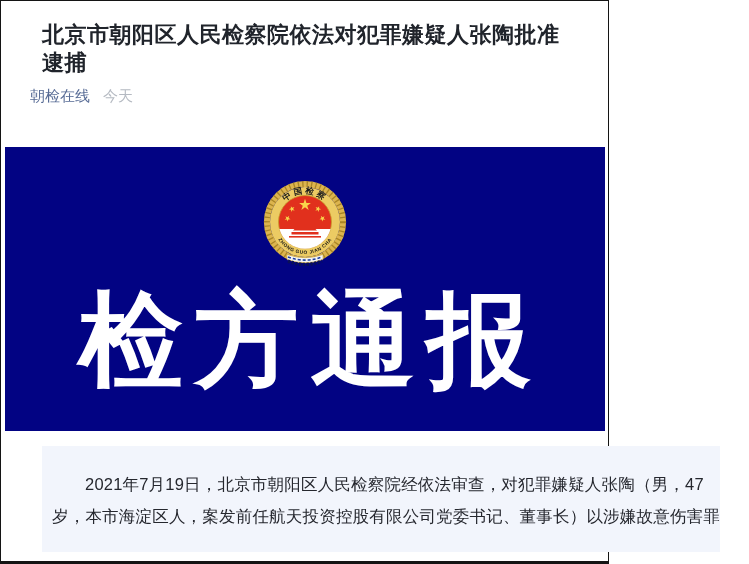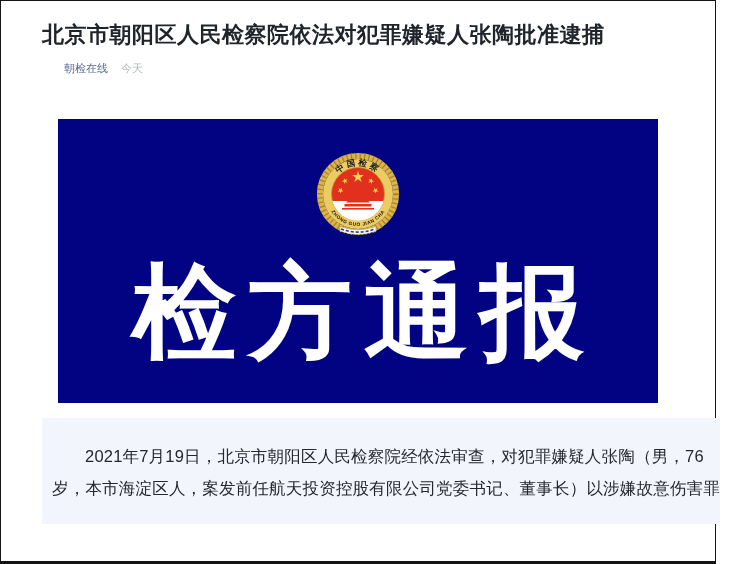--- a/index.html
+++ b/index.html
@@ -3,37 +3,37 @@
 <meta charset="utf-8">
 <style>
   * { margin: 0; padding: 0; box-sizing: border-box; }
   html, body { background: #ffffff; }
   body {
     width: 749px; height: 564px;
     font-family: "Liberation Sans", "DejaVu Sans", sans-serif;
     overflow: hidden;
   }
   .page {
-    width: 716px; height: 564px;
+    width: 609px; height: 564px;
     background: #ffffff;
     border: 1px solid #141414;
     border-bottom-width: 3px;
     position: relative;
   }
   .article-title {
     margin: 20px 40px 0 41px;
     font-size: 22px;
     font-weight: 700;
     line-height: 28px;
     color: #20242b;
     letter-spacing: 0.5px;
   }
   .byline {
-    margin: 10px 40px 0 63px;
-    font-size: 11px;
+    margin: 10px 40px 0 29px;
+    font-size: 15px;
     line-height: 18px;
   }
   .source { color: #576b95; cursor: pointer; }
   .pub-date { color: #b5bac2; margin-left: 13px; }
 
   .banner {
     width: 600px; height: 284px;
     margin: 42px auto 0 auto;
     background: #020383;
     display: flex;
@@ -116,17 +116,17 @@
 
       <path d="M 28,74.5 Q 46,81 64,74.5 L 64,79.5 Q 46,86 28,79.5 Z" fill="#f5f5f5" stroke="#c9a23a" stroke-width="0.6"></path>
       <path d="M 29,77 Q 46,83.2 63,77" fill="none" stroke="#1d3fa0" stroke-width="1.6" stroke-dasharray="3 2"></path>
       <path d="M 29,81.2 Q 46,87.6 63,81.2" fill="none" stroke="#0a1155" stroke-width="3.4" stroke-dasharray="2.2 1.6"></path>
     </svg>
 
     <div class="banner-headline">检方通报</div>
   </div>
 
   <div class="notice-box">
-    <div class="notice-line first">2021年7月19日，北京市朝阳区人民检察院经依法审查，对犯罪嫌疑人张陶（男，76</div>
+    <div class="notice-line first">2021年7月19日，北京市朝阳区人民检察院经依法审查，对犯罪嫌疑人张陶（男，47</div>
     <div class="notice-line">岁，本市海淀区人，案发前任航天投资控股有限公司党委书记、董事长）以涉嫌故意伤害罪</div>
   </div>
 
 </div>
 
 </body></html>

